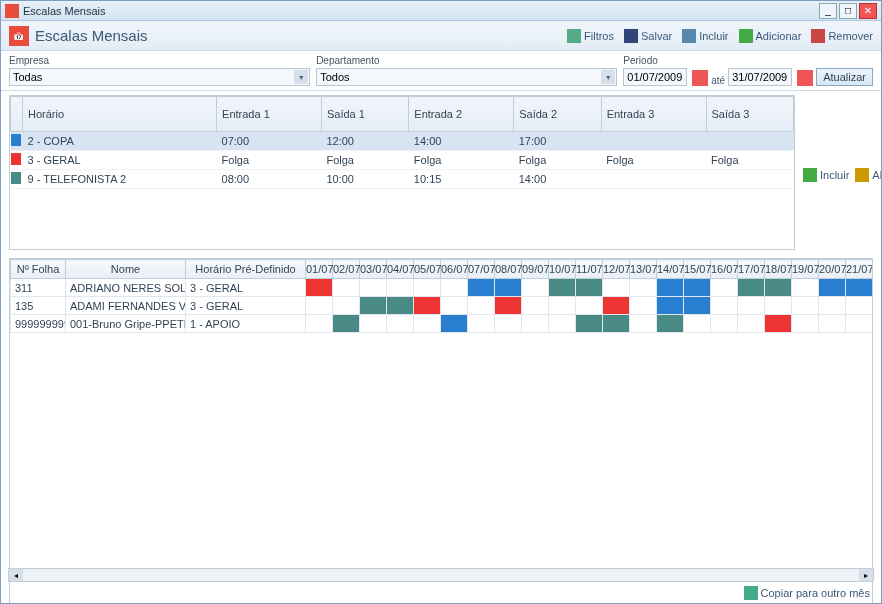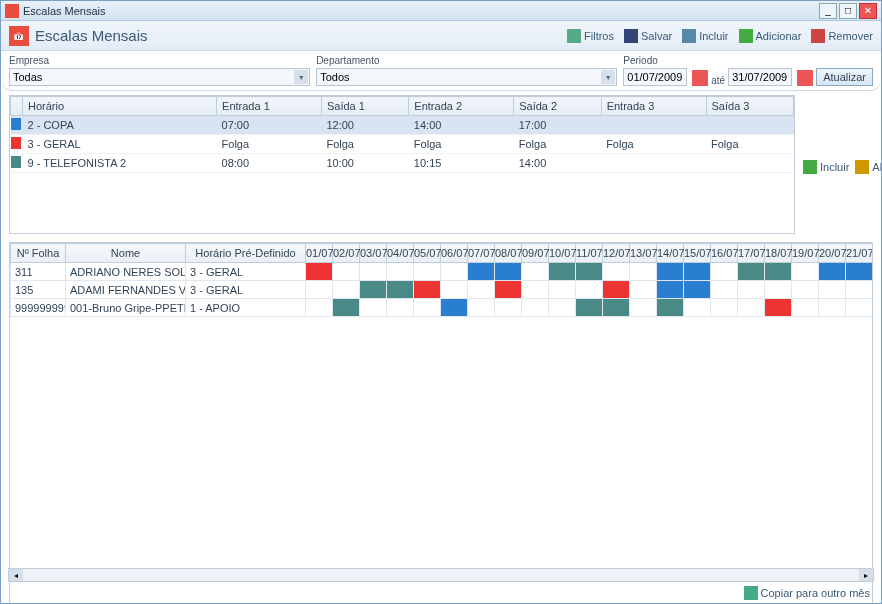--- a/index.html
+++ b/index.html
@@ -12,35 +12,35 @@
 .header { height: 30px; background: linear-gradient(#f0f5fb,#e3ecf5); display: flex; align-items: center; padding: 0 8px; border-bottom: 1px solid #c9d8e8; }
 .header .logo { width: 20px; height: 20px; background: #e74c3c; margin-right: 6px; display:flex; align-items:center; justify-content:center; color:#fff; font-size:9px; }
 .header h1 { font-size: 15px; font-weight: normal; color: #3a5a78; flex:1; }
 .header .tb-btn { display:flex; align-items:center; margin-left:10px; cursor:pointer; color:#3a5a78; }
 .header .tb-btn .ico { width:14px; height:14px; margin-right:3px; display:inline-block; }
 .ico-filter { background:#5a8; }
 .ico-save { background:#347; }
 .ico-print { background:#58a; }
 .ico-add { background:#4a4; }
 .ico-remove { background:#c44; }
-.filters { padding: 4px 8px; display:flex; gap:6px; border-bottom:1px solid #d0dae5;border-radius:11px; }
+.filters { padding: 4px 8px; display:flex; gap:6px; border-bottom:1px solid #d0dae5; }
 .fgroup { display:flex; flex-direction:column; }
 .fgroup label { font-size:10px; color:#456; margin-bottom:2px; }
 .fgroup .sel, .fgroup .inp { height:18px; border:1px solid #b8c6d4; background:#f4f7fb; padding:0 3px; display:flex; align-items:center; }
 .sel { position:relative; }
 .sel .dd { position:absolute; right:1px; top:1px; width:14px; height:14px; background:#d6e0ea; display:flex; align-items:center; justify-content:center; font-size:8px; color:#567; cursor:pointer; }
 .cal-ico { width:16px; height:16px; background:#e55; margin-left:2px; display:inline-block; cursor:pointer; }
 .btn-upd { height:18px; padding:0 6px; border:1px solid #8aa8c8; background:linear-gradient(#eef4fb,#d8e6f4); cursor:pointer; color:#345; }
 .periodo-row { display:flex; align-items:flex-end; gap:3px; }
 .periodo-row .ate { font-size:10px; color:#456; }
 
 .mid { display:flex; padding:4px 8px; gap:8px; }
 .sched-table { flex:1; border:1px solid #c0cddb; }
 .sched-table table { width:100%; border-collapse:collapse; }
-.sched-table th { background:linear-gradient(#f2f6fb,#e4ecf4); text-align:left; padding:3px 5px; border:1px solid #c0cddb; font-weight:normal; color:#345; }
+.sched-table th { background:linear-gradient(#f2f6fb,#e4ecf4); text-align:left; padding:11px 5px; border:1px solid #c0cddb; font-weight:normal; color:#345; }
 .sched-table td { padding:3px 5px; border-bottom:1px solid #eef2f6; color:#345; }
 .sched-table tr.sel td { background:#d8e4f1; }
 .color-chip { width:10px; height:12px; display:inline-block; }
 .sched-table .blank { height:60px; }
 
 .side-actions { width:70px; display:flex; flex-direction:row; gap:6px; padding-top:4px; }
 .side-actions .sa { display:flex; align-items:center; cursor:pointer; color:#3a5a78; }
 .side-actions .sa .ico { width:14px; height:14px; margin-right:3px; display:inline-block; }
 .ico-incl { background:#4a4; }
 .ico-alt { background:#c90; }

